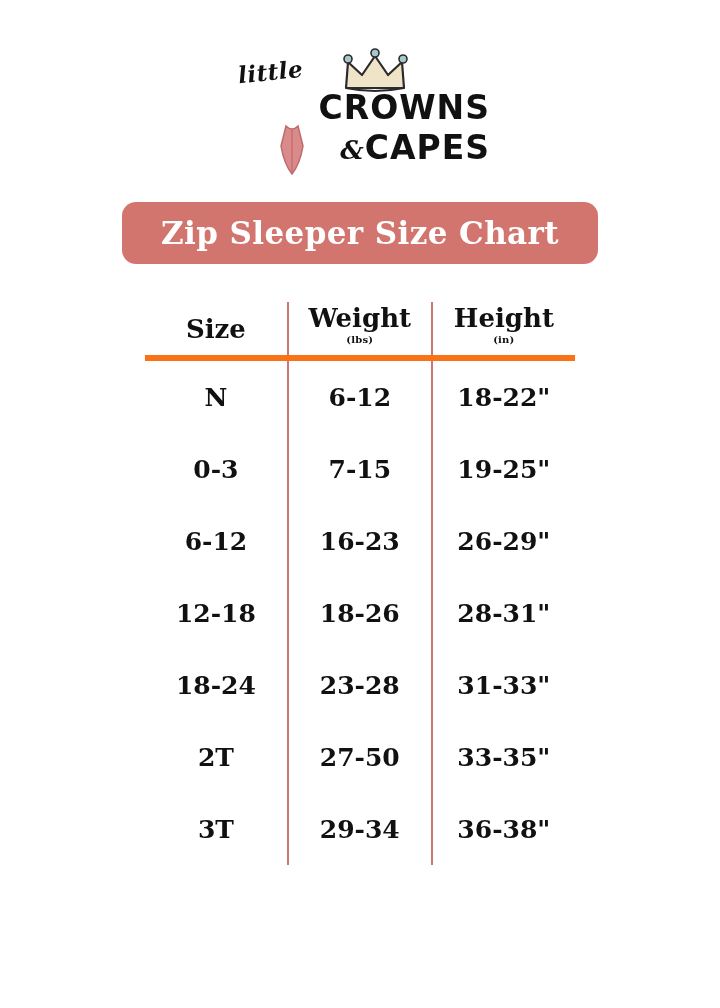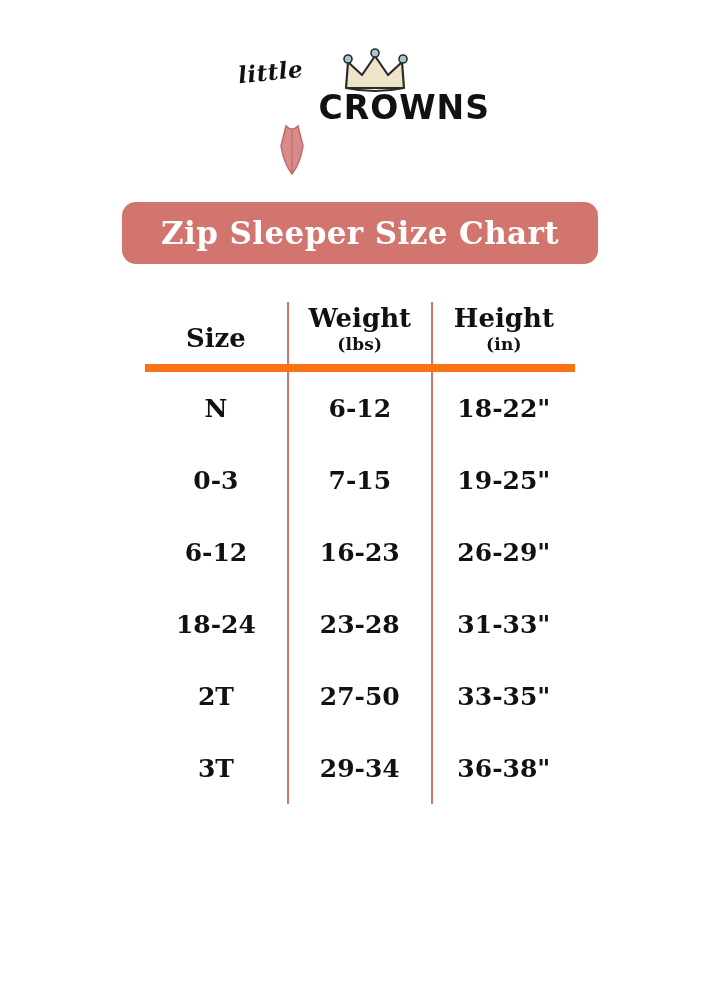--- a/index.html
+++ b/index.html
@@ -117,28 +117,28 @@
     font-weight: bold;
     color: #111;
   }
   table.size-table th {
     font-size: 26px;
     padding-bottom: 4px;
     vertical-align: bottom;
   }
   .unit {
     display: block;
-    font-size: 17px;
+    font-size: 10px;
     font-weight: bold;
     margin-top: 1px;
     letter-spacing: 0.2px;
   }
   .unit.empty { visibility: hidden; }
   table.size-table thead tr {
-    border-bottom: 8px solid #f97316;
+    border-bottom: 6px solid #f97316;
   }
   table.size-table thead th {
     padding-bottom: 10px;
   }
   table.size-table tbody td {
     font-size: 25px;
     height: 70px;
     vertical-align: middle;
   }
   
@@ -172,20 +172,23 @@
     <svg class="logo-crown" viewBox="0 0 74 48">
       <path d="M4 40 L6 14 L20 27 L33 8 L46 27 L60 14 L62 40 Z" fill="#efe3c8" stroke="#2b2b2b" stroke-width="2.2" stroke-linejoin="round"></path>
       <circle cx="6" cy="11" r="4" fill="#a8c7cf" stroke="#2b2b2b" stroke-width="1.6"></circle>
       <circle cx="33" cy="5" r="4" fill="#a8c7cf" stroke="#2b2b2b" stroke-width="1.6"></circle>
       <circle cx="61" cy="11" r="4" fill="#a8c7cf" stroke="#2b2b2b" stroke-width="1.6"></circle>
       <path d="M4 40 Q33 46 62 40" fill="none" stroke="#2b2b2b" stroke-width="2.2"></path>
     </svg>
 
     <div class="logo-main">
       <span>CROWNS</span>
+      <span class="row2">
+        <span class="amp">&amp;</span><span>CAPES</span>
+      </span>
     </div>
 
     <svg class="logo-cape" viewBox="0 0 40 52">
       <path d="M14 2 Q20 8 26 2 L31 22 Q28 40 20 50 Q12 40 9 22 Z" fill="#d98b8b" stroke="#c06a6a" stroke-width="1.5"></path>
       <path d="M20 6 L20 48" stroke="#c06a6a" stroke-width="1.2" fill="none"></path>
     </svg>
   </div>
 
   <div class="title-banner">
     <span class="title-text">Zip Sleeper Size Chart</span>
@@ -219,20 +222,25 @@
           <td>0-3</td>
           <td>7-15</td>
           <td>19-25"</td>
         </tr>
         <tr>
           <td>6-12</td>
           <td>16-23</td>
           <td>26-29"</td>
         </tr>
         <tr>
+          <td>12-18</td>
+          <td>18-26</td>
+          <td>28-31"</td>
+        </tr>
+        <tr>
           <td>18-24</td>
           <td>23-28</td>
           <td>31-33"</td>
         </tr>
         <tr>
           <td>2T</td>
           <td>27-50</td>
           <td>33-35"</td>
         </tr>
         <tr>

